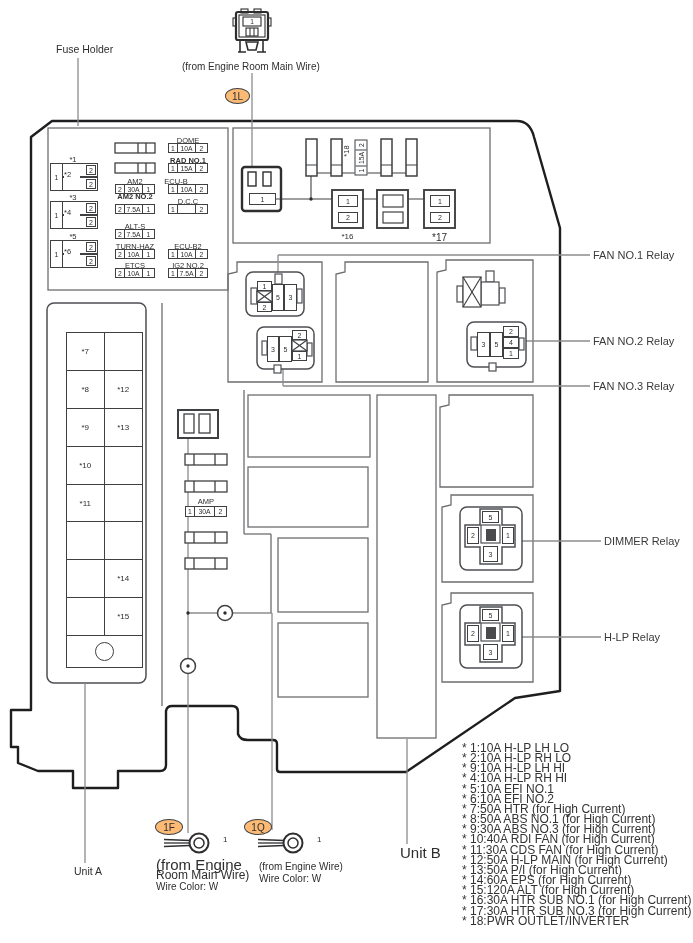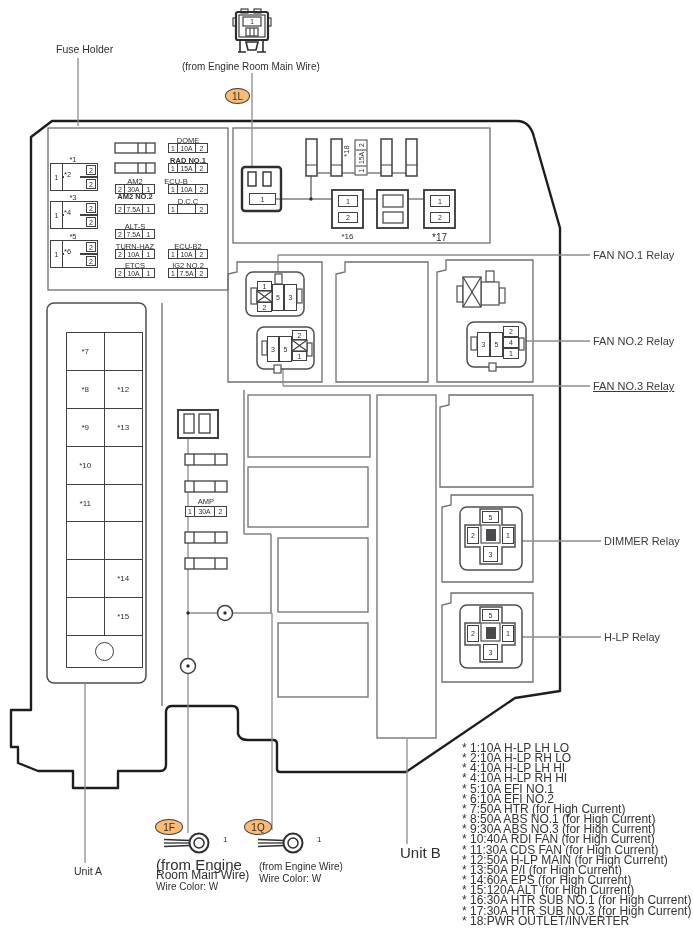--- a/index.html
+++ b/index.html
@@ -405,42 +405,42 @@
   <div class="cell" style="left:502px;top:527px;width:12px;height:17px;">1</div>
   <div class="cell heavy" style="left:483px;top:546px;width:15px;height:16px;">3</div>
 
   <div class="cell" style="left:482px;top:609px;width:17px;height:12px;">5</div>
   <div class="cell" style="left:467px;top:625px;width:12px;height:17px;">2</div>
   <div class="cell" style="left:502px;top:625px;width:12px;height:17px;">1</div>
   <div class="cell heavy" style="left:483px;top:644px;width:15px;height:16px;">3</div>
 
   <div class="relaylbl" style="left:593px;top:249px;">FAN NO.1 Relay</div>
   <div class="relaylbl" style="left:593px;top:335px;">FAN NO.2 Relay</div>
-  <div class="relaylbl" style="left:593px;top:380px;text-decoration:underline;">FAN NO.3 Relay</div>
+  <div class="relaylbl" style="left:593px;top:380px;">FAN NO.3 Relay</div>
   <div class="relaylbl" style="left:604px;top:535px;">DIMMER Relay</div>
   <div class="relaylbl" style="left:604px;top:631px;">H-LP Relay</div>
 
   <div class="badge" style="left:155px;top:819px;width:28px;height:16px;">1F</div>
   <div class="t" style="left:213px;top:836px;font-size:8px;">1</div>
   <div class="t" style="left:146px;top:857px;font-size:15px;">(from Engine</div>
   <div class="t" style="left:146px;top:869px;font-size:12px;">Room Main Wire)</div>
   <div class="t" style="left:146px;top:881px;font-size:10px;">Wire Color: W</div>
 
   <div class="badge" style="left:244px;top:819px;width:28px;height:16px;">1Q</div>
   <div class="t" style="left:307px;top:836px;font-size:8px;">1</div>
   <div class="t" style="left:249px;top:861px;font-size:10px;">(from Engine Wire)</div>
   <div class="t" style="left:249px;top:873px;font-size:10px;">Wire Color: W</div>
 
   <div class="t tc" style="left:64px;top:866px;width:44px;font-size:10.5px;">Unit A</div>
   <div class="t tc" style="left:390px;top:845px;width:44px;font-size:15px;">Unit B</div>
 
   <div id="legend">
     <div>* 1:10A H-LP LH LO</div>
     <div>* 2:10A H-LP RH LO</div>
-    <div>* 4:10A H-LP LH HI</div>
+    <div>* 9:10A H-LP LH HI</div>
     <div>* 4:10A H-LP RH HI</div>
     <div>* 5:10A EFI NO.1</div>
     <div>* 6:10A EFI NO.2</div>
     <div>* 7:50A HTR (for High Current)</div>
     <div>* 8:50A ABS NO.1 (for High Current)</div>
     <div>* 9:30A ABS NO.3 (for High Current)</div>
     <div>* 10:40A RDI FAN (for High Current)</div>
     <div>* 11:30A CDS FAN (for High Current)</div>
     <div>* 12:50A H-LP MAIN (for High Current)</div>
     <div>* 13:50A P/I (for High Current)</div>

